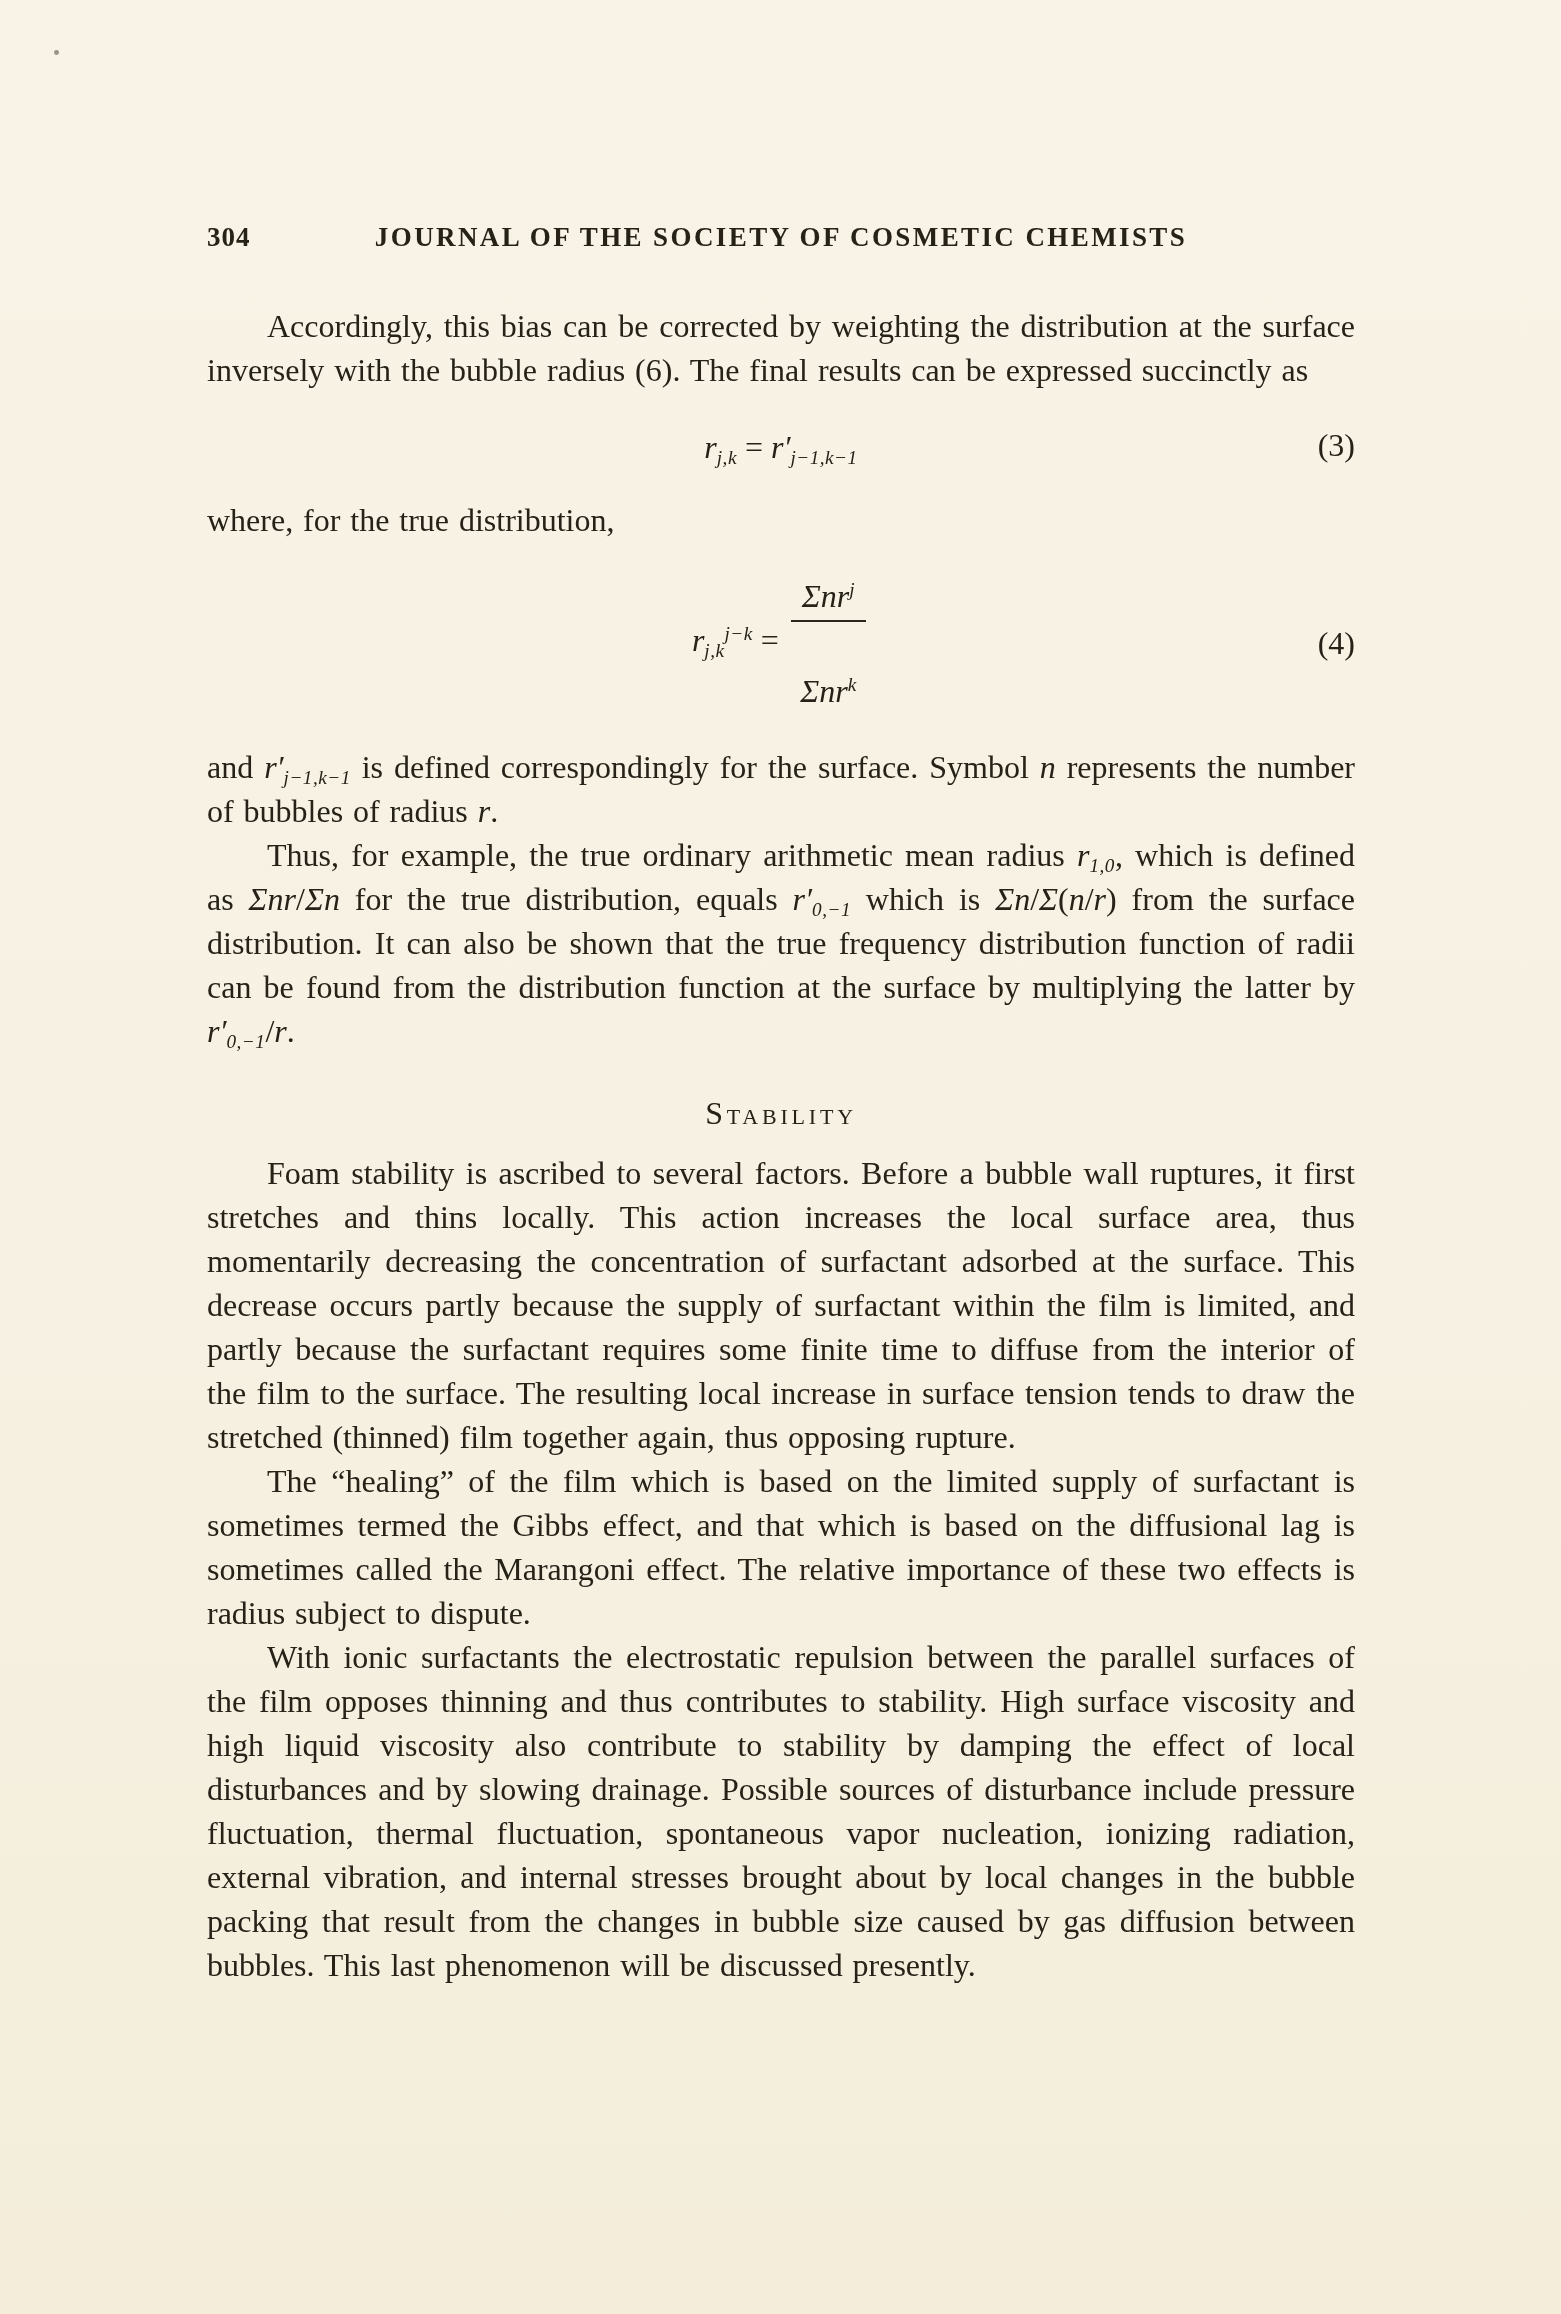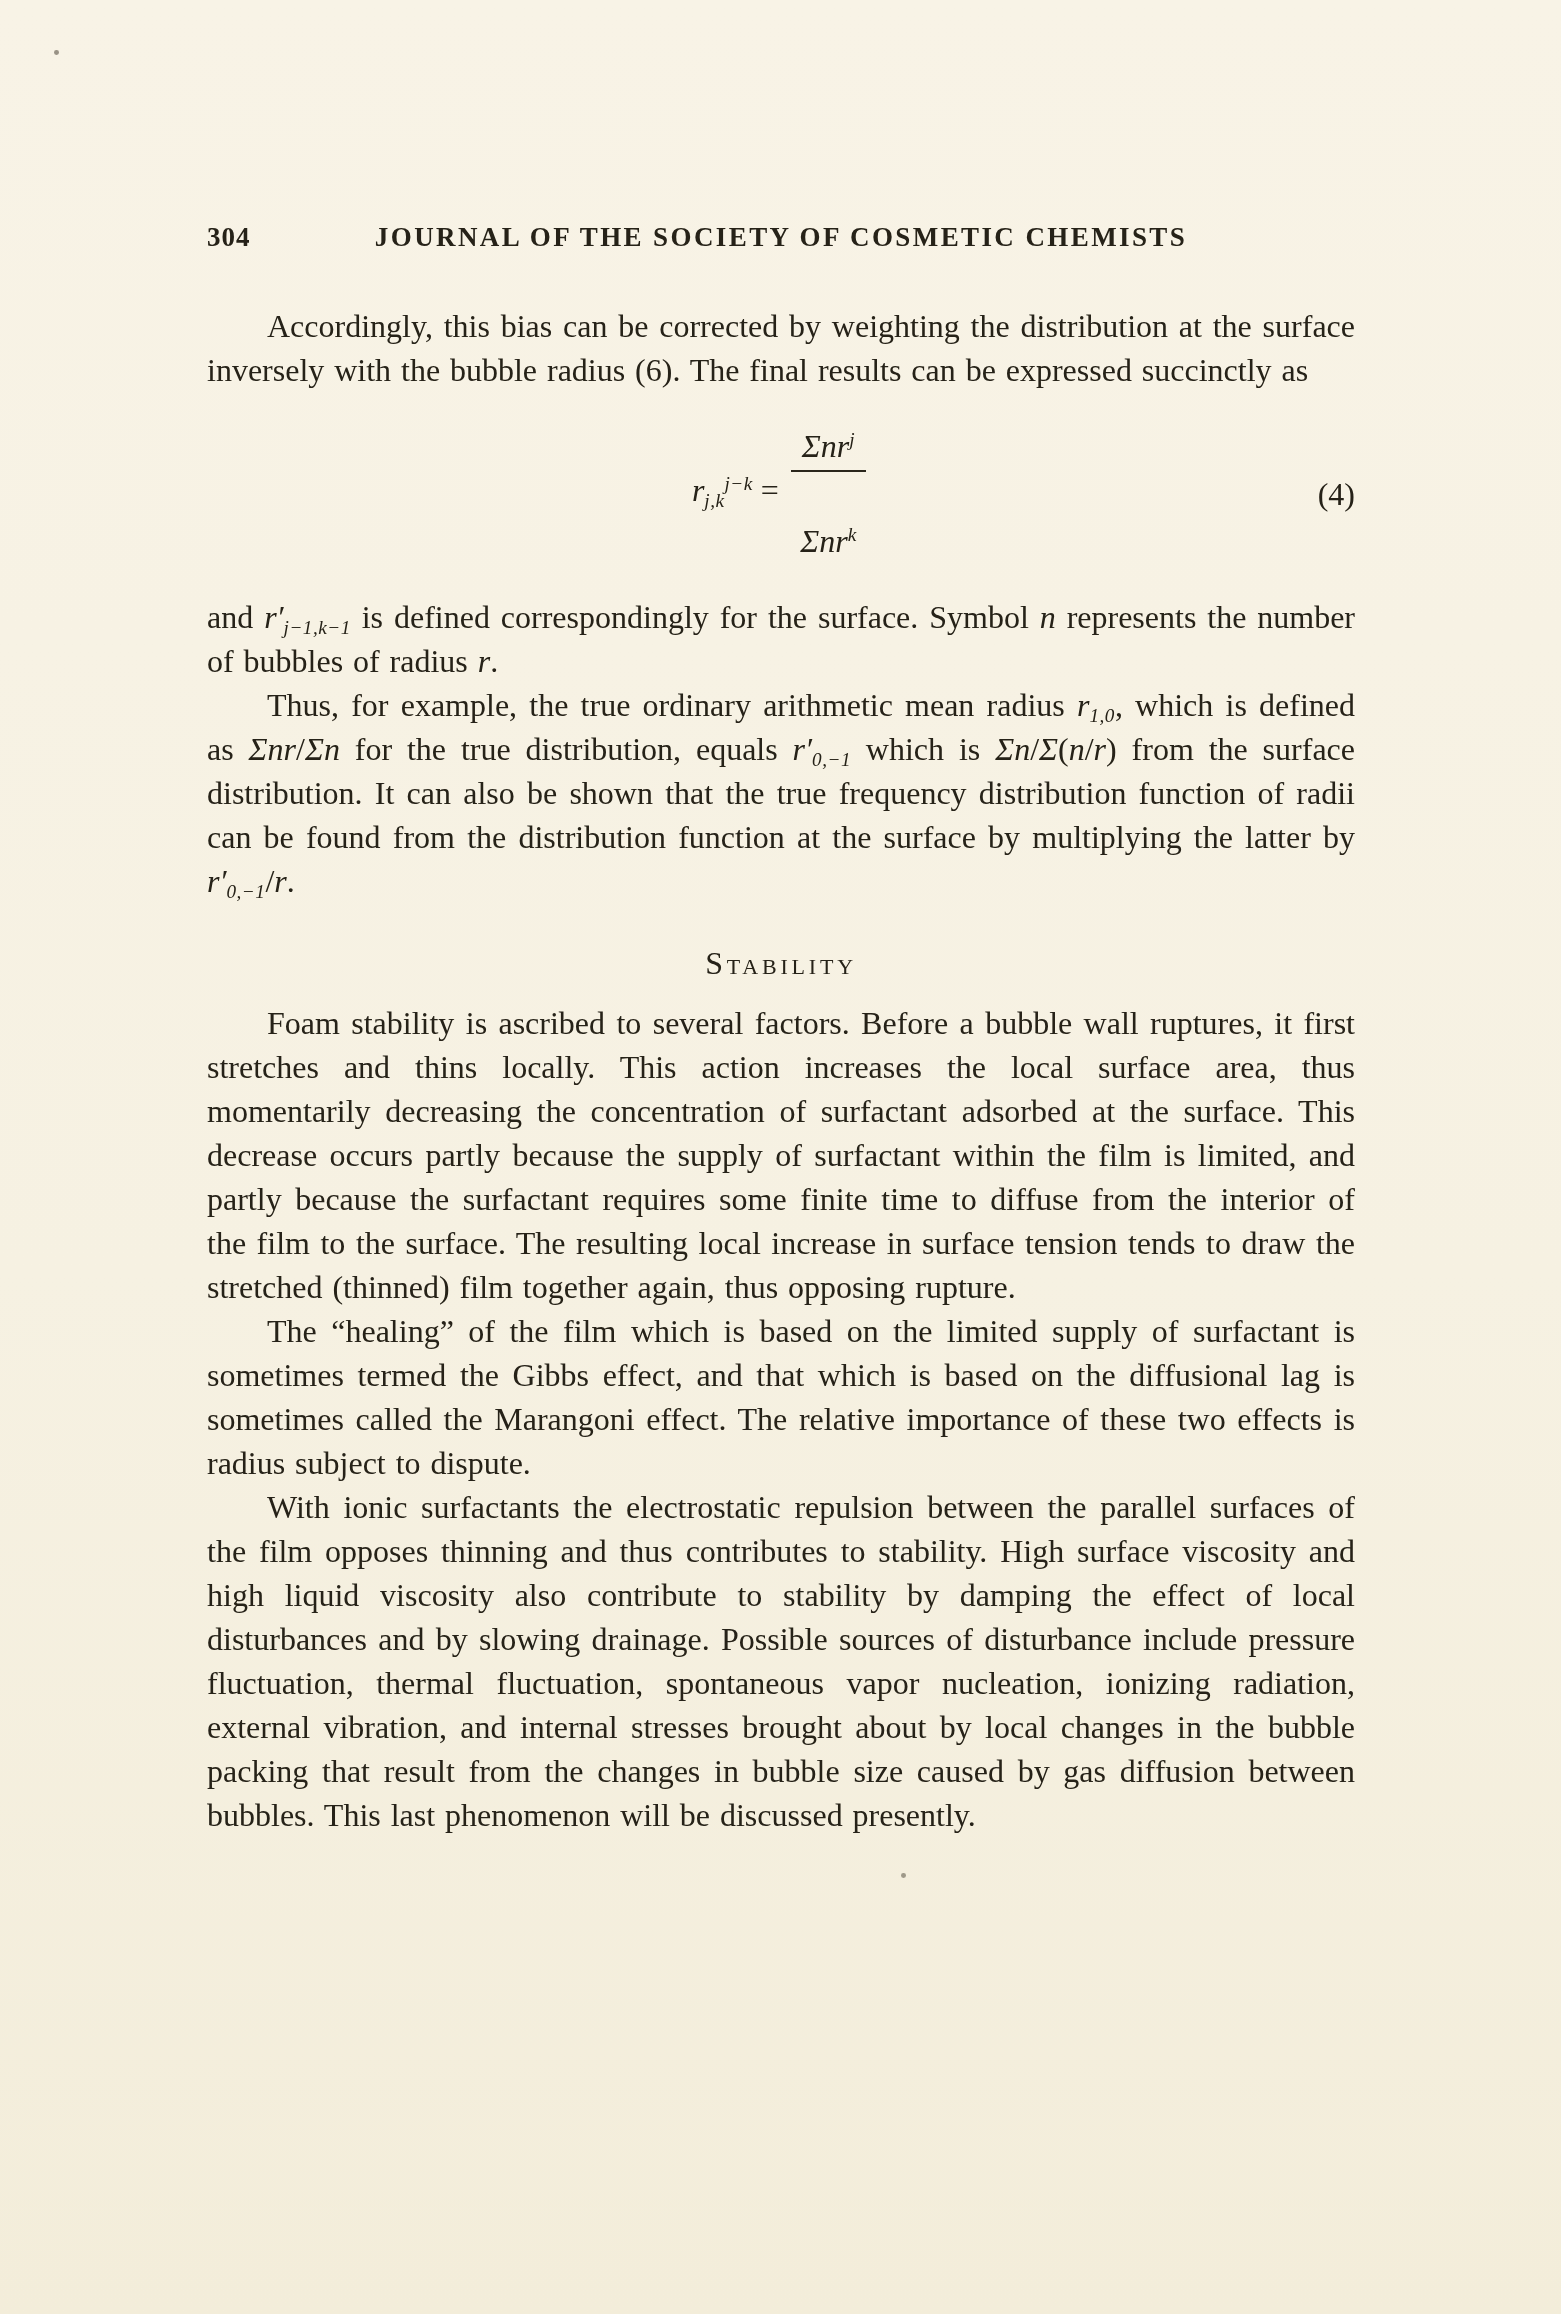--- a/index.html
+++ b/index.html
@@ -125,21 +125,26 @@
 
   <div class="text-column">
 
     <header class="page-header">
       <span class="page-number">304</span>
       <span class="journal-title">JOURNAL OF THE SOCIETY OF COSMETIC CHEMISTS</span>
     </header>
 
     <p class="para indent">Accordingly, this bias can be corrected by weighting the distribution at the surface inversely with the bubble radius (6). The final results can be expressed succinctly as</p>
 
+    <div class="equation">
+      <span class="eq-body"><span class="seg-i">r</span><sub class="seg-sub">j,k</sub> = <span class="seg-i">r′</span><sub class="seg-sub">j−1,k−1</sub></span>
+      <span class="eq-number">(3)</span>
+    </div>
 
+    <p class="para">where, for the true distribution,</p>
 
     <div class="equation tall">
       <span class="eq-body"><span class="seg-i">r</span><sub class="seg-sub">j,k</sub><sup class="seg-sup">j−k</sup> = <span class="frac">
             <span class="frac-num"><span class="seg-i">Σnr</span><sup class="seg-sup">j</sup></span>
             <span class="frac-den"><span class="seg-i">Σnr</span><sup class="seg-sup">k</sup></span>
           </span></span>
       <span class="eq-number">(4)</span>
     </div>
 
     <p class="para">and <span class="seg-i">r′</span><sub class="seg-sub">j−1,k−1</sub> is defined correspondingly for the surface. Symbol <span class="seg-i">n</span> represents the number of bubbles of radius <span class="seg-i">r</span>.</p>

